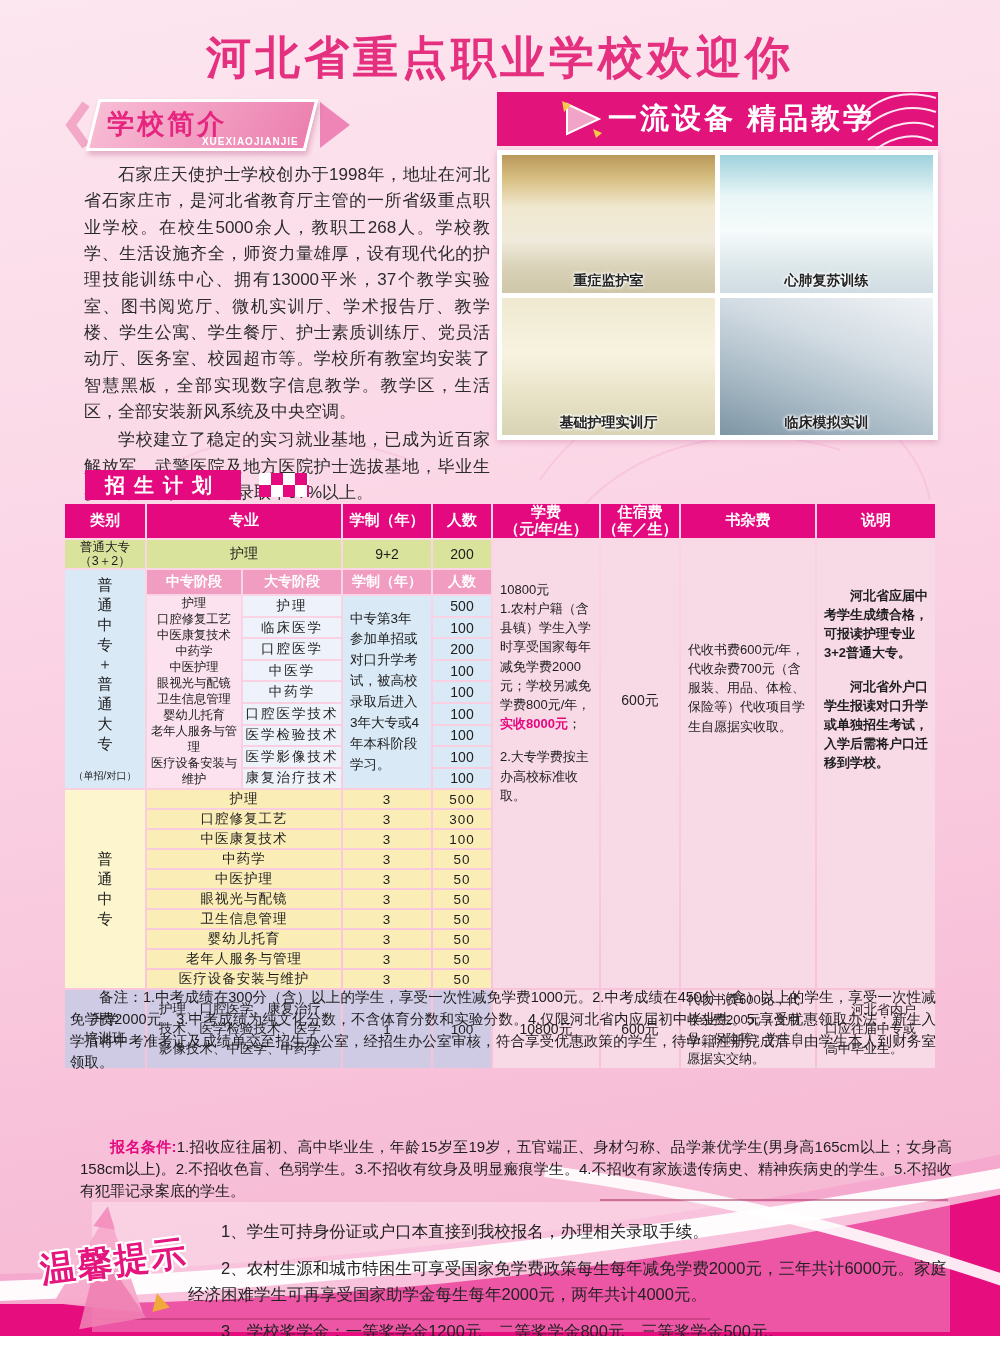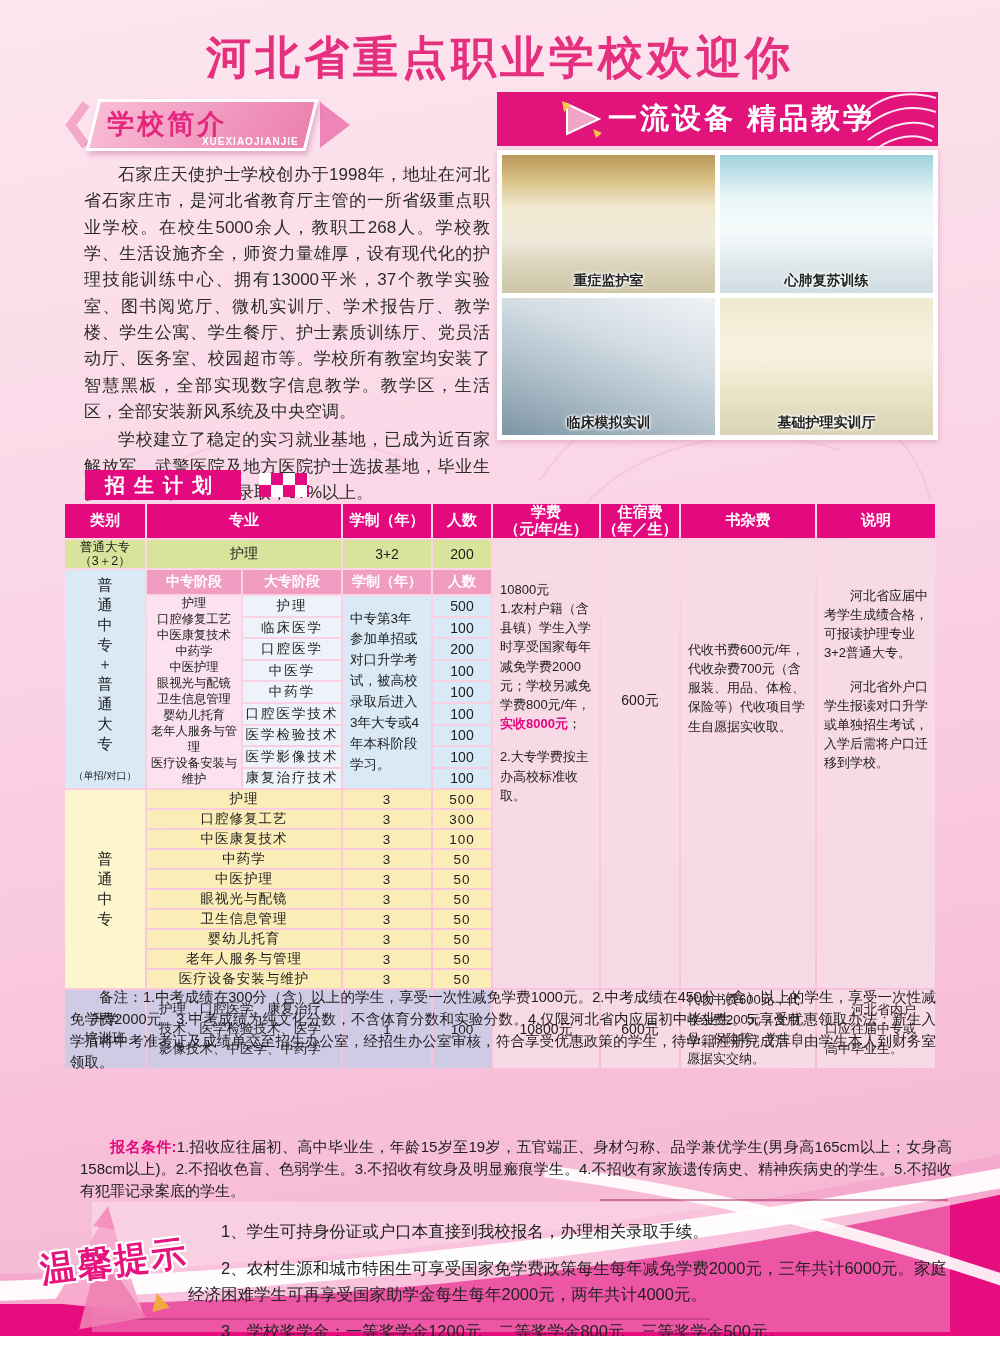--- a/index.html
+++ b/index.html
@@ -77,21 +77,21 @@
   .lav{background:#cfcbe5;font-size:13.5px;}
   .cat-lav{white-space:pre-line;line-height:1.4;font-size:14px;}
   .lav-major{text-align:left !important;padding:0 12px !important;line-height:1.5;}
   .fee{background:#f8d9e6;vertical-align:top !important;text-align:left !important;
     font-size:13px;line-height:1.48;padding:40px 7px 0 7px !important;}
   .fee.lodging{padding-top:150px !important;text-align:center !important;font-size:14px;}
   .fee.books{padding-top:100px !important;}
   .fee.note{padding-top:46px !important;}
   .hl{color:#e5097f;font-weight:bold;}
   .mt{margin-top:14px;}
-  .indent{text-indent:2em;}
+  .indent{text-indent:2em;font-weight:bold;}
   .sx-fee{background:#f8d9e6;font-size:13px;line-height:1.5;}
   .sx-center{font-size:14px;}
   .sx-books{text-align:left !important;padding:0 6px !important;}
   .sx-note{text-align:left !important;padding:0 8px !important;text-indent:2em;}
 
   
   .notes{position:absolute;left:70px;top:987px;width:866px;margin:0;font-size:14.5px;line-height:1.5;
     text-indent:2em;text-align:justify;z-index:2;}
   .conds{position:absolute;left:70px;top:1126px;width:872px;margin:10px;font-size:15px;line-height:1.45;
     text-indent:2em;text-align:justify;z-index:2;}
@@ -167,25 +167,25 @@
     </svg>
   </div>
 
   <div class="photos">
     <div class="photo p1">
       <span class="cap">重症监护室</span>
     </div>
     <div class="photo p2">
       <span class="cap">心肺复苏训练</span>
     </div>
+    <div class="photo p4">
+      <span class="cap">基础护理实训厅</span>
+    </div>
     <div class="photo p3">
       <span class="cap">临床模拟实训</span>
-    </div>
-    <div class="photo p4">
-      <span class="cap">基础护理实训厅</span>
     </div>
   </div>
 
   <div class="jsjh">
     <span class="jb1"></span>
     <span class="jb2"></span>
     <span class="jrect">招生计划</span>
     <span class="checker"></span>
   </div>
 
@@ -211,21 +211,21 @@
 （元/年/生）</td>
       <td class="th">住宿费
 （年／生）</td>
       <td class="th">书杂费</td>
       <td class="th">说明</td>
     </tr>
     <tr class="h-green">
       <td class="green cat-g">普通大专
 （3＋2）</td>
       <td class="green" colspan="2">护理</td>
-      <td class="green">3+2</td>
+      <td class="green">9+2</td>
       <td class="green">200</td>
       <td class="fee" rowspan="21">
         <div>10800元</div>
         <div><span>1.农村户籍（含县镇）学生入学时享受国家每年减免学费2000元；学校另减免学费800元/年，</span><span class="hl">实收8000元</span><span>；</span></div>
         <div class="mt">2.大专学费按主办高校标准收取。</div>
       </td>
       <td class="fee lodging" rowspan="21">600元</td>
       <td class="fee books" rowspan="21">代收书费600元/年，代收杂费700元（含服装、用品、体检、保险等）代收项目学生自愿据实收取。</td>
       <td class="fee note" rowspan="21">
         <div class="indent">河北省应届中考学生成绩合格，可报读护理专业3+2普通大专。</div>

